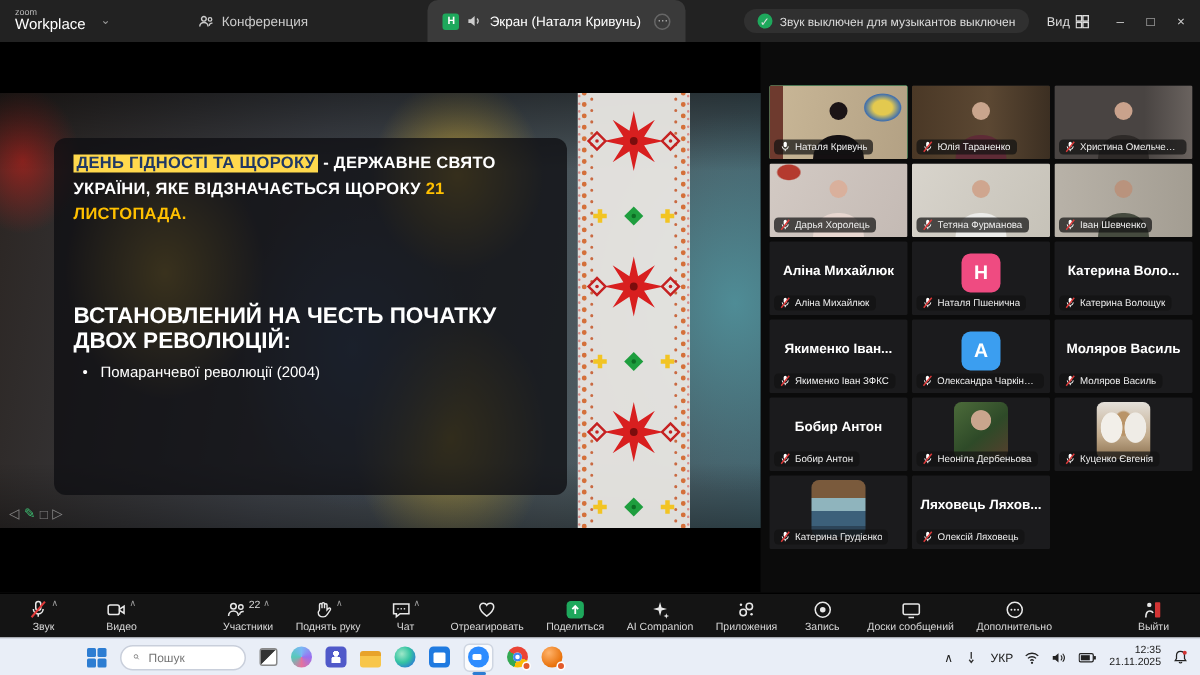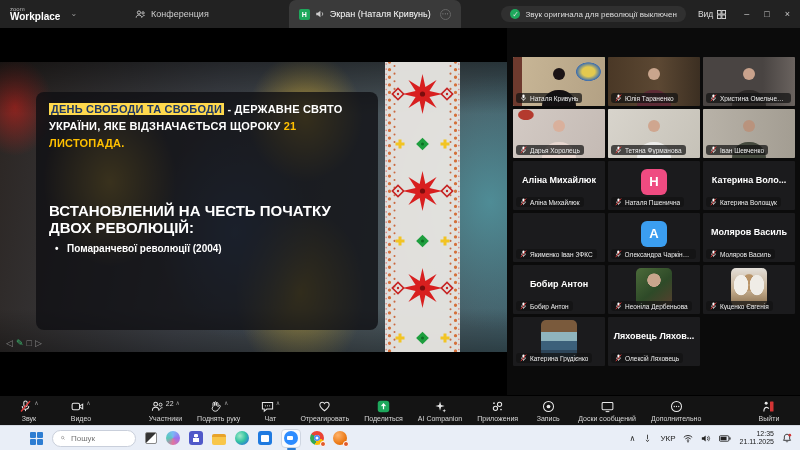--- a/index.html
+++ b/index.html
@@ -3,21 +3,21 @@
 <meta charset="utf-8">
 <style>
   html,body{margin:0;padding:0;background:#000;}
   *{box-sizing:border-box;font-family:"Liberation Sans","DejaVu Sans",sans-serif;}
   .app{position:relative;width:800px;height:450px;overflow:hidden;background:#0b0b0b;}
 
   
   .tabbar{position:absolute;left:0;top:0;width:800px;height:28px;background:#222;display:flex;align-items:center;}
   .zlogo{display:flex;align-items:center;margin-left:10px;gap:6px;}
   .zlogo .l1{font-size:6px;color:#bbb;line-height:1;}
-  .zlogo .l2{font-size:10px;color:#fff;font-weight:bold;line-height:1;}
+  .zlogo .l2{font-size:10px;color:#fff;font-weight:normal;line-height:1;}
   .zlogo .chev{color:#999;font-size:8px;margin-left:4px;}
   .tab{display:flex;align-items:center;gap:5px;height:28px;padding:12px 10px;color:#ccc;font-size:9px;justify-content:space-between;}
   .tab.conf{margin-left:48px;}
   .tab.active{margin-left:70px;background:#3a3a3a;border-radius:7px 7px 0 0;color:#fff;}
   .badge-h{width:11px;height:11px;border-radius:2px;background:#1ea85c;color:#fff;font-size:7px;font-weight:bold;display:flex;align-items:center;justify-content:center;}
   .tab-more{color:#bbb;border:1px solid #666;border-radius:50%;width:11px;height:11px;font-size:7px;display:flex;align-items:center;justify-content:center;margin-left:4px;}
   .topright{margin-left:auto;display:flex;align-items:center;gap:12px;margin-right:10px;}
   .origpill{display:flex;align-items:center;gap:5px;background:#303030;border-radius:11px;padding:3px 9px;}
   .shield{width:10px;height:10px;border-radius:50%;background:#1ea85c;color:#fff;font-size:7px;display:flex;align-items:center;justify-content:center;}
   .origpill span{font-size:8px;color:#ddd;}
@@ -38,21 +38,21 @@
       radial-gradient(90px 120px at 300px 230px, rgba(200,170,60,.8), transparent 72%),
       radial-gradient(130px 170px at 490px 140px, rgba(80,145,155,.9), transparent 75%),
       linear-gradient(100deg,#2b2522 0%,#41454c 40%,#4c585e 75%,#43606a 100%);}
   .slide .vign{position:absolute;inset:0;background:linear-gradient(180deg,rgba(0,0,0,.45),transparent 18%,transparent 85%,rgba(0,0,0,.35));}
 
   .panel{position:absolute;left:36px;top:30px;width:342px;height:238px;background:rgba(14,14,18,.78);border-radius:8px;padding:9px 13px;color:#fff;}
   .ptitle{font-size:11px;font-weight:bold;line-height:1.55;letter-spacing:.2px;}
   .hl{background:#ffd94d;color:#1f3864;padding:0 2px;}
   .dt{color:#ffc000;}
   .pheading{font-size:15px;font-weight:bold;margin-top:50px;}
-  .pbullets{margin:7px 0 0 6px;padding:0;list-style:none;font-weight:bold;}
+  .pbullets{margin:7px 0 0 6px;padding:0;list-style:none;}
   .pbullets li{font-size:10px;margin:6px 0;padding-left:12px;position:relative;}
   .pbullets li::before{content:"•";position:absolute;left:0;top:0;}
 
   .embroidery{position:absolute;left:385px;top:0;height:290px;width:75px;}
   .nav-ctls{position:absolute;left:6px;bottom:4px;display:flex;gap:3px;align-items:center;font-size:9px;color:rgba(195,195,195,.6);}
   .nav-ctls .pen{color:#3dbf72;}
 
   
   .pgrid{position:absolute;left:513px;top:29px;display:grid;grid-template-columns:repeat(3,92px);grid-auto-rows:49px;gap:3px;}
   .tile{position:relative;background:#1b1b1d;border-radius:1px;overflow:hidden;}
@@ -83,21 +83,21 @@
   .btn .lbl{font-size:7px;color:#d8d8d8;white-space:nowrap;line-height:1;}
   .iconrow{display:flex;align-items:flex-start;gap:2px;height:13px;position:relative;}
   .chev{color:#9a9a9a;font-size:6px;line-height:1;margin-top:0;}
   .cnt{color:#ddd;font-size:7px;line-height:1;}
   .tleft{display:flex;gap:22px;margin-left:14px;}
   .tcenter{display:flex;gap:15px;margin:0 auto;}
   .texit{margin-right:16px;}
   svg.ic{display:block;}
 
   
-  .taskbar{position:absolute;left:0;top:425px;width:800px;height:25px;background:#e9eef7;border-top:1px solid #d5dae4;display:flex;align-items:center;}
+  .taskbar{position:absolute;left:0;top:425px;width:800px;height:25px;background:#e9eef7;border-top:1px solid #d5dae4;display:flex;align-items:center;padding-left:28px;}
   .tb-left{display:flex;align-items:center;gap:9px;margin-left:30px;}
   .startbtn{width:13px;height:13px;display:grid;grid-template-columns:6px 6px;grid-template-rows:6px 6px;gap:1px;}
   .startbtn i{background:#2d7dd2;border-radius:1px;}
   .searchpill{display:flex;align-items:center;gap:4px;background:#fff;border:1px solid #c9cfdb;border-radius:9px;height:17px;padding:0 8px;width:84px;}
   .searchpill input{border:none;outline:none;width:58px;font-size:8px;color:#444;background:transparent;}
   .tbicon{width:14px;height:14px;border-radius:3px;position:relative;}
   .taskview{background:linear-gradient(135deg,#333 48%,#fff 52%);border:1px solid #888;border-radius:2px;width:12px;height:12px;}
   .copilot{border-radius:50%;background:conic-gradient(#7ab8f5,#9a6ff0,#e3739d,#58c9b9,#7ab8f5);}
   .teams{background:#5059c9;}
   .teams::after{content:"";position:absolute;left:4px;top:3px;width:6px;height:8px;background:radial-gradient(circle 2px at 50% 20%,#fff 90%,transparent),radial-gradient(4px 3px at 50% 80%,#fff 90%,transparent);}
@@ -145,21 +145,21 @@
       <svg class="ic" width="10" height="10" viewBox="0 0 12 12">
           <path d="M1.5 4.5h2l3-2.5v8l-3-2.5h-2z" fill="#ccc"></path>
           <path d="M8.5 4a3 3 0 0 1 0 4" fill="none" stroke="#ccc" stroke-width="1"></path>
         </svg>
       <span>Экран (Наталя Кривунь)</span>
       <span class="tab-more">⋯</span>
     </div>
     <div class="topright">
       <div class="origpill">
         <span class="shield">✓</span>
-        <span>Звук оригинала для революції выключен</span>
+        <span>Звук выключен для музыкантов выключен</span>
       </div>
       <div class="viewbtn">
         <span>Вид</span>
         <svg class="ic" width="9" height="9" viewBox="0 0 10 10">
             <rect x="0.5" y="0.5" width="4" height="4" fill="none" stroke="#ddd"></rect>
             <rect x="5.5" y="0.5" width="4" height="4" fill="none" stroke="#ddd"></rect>
             <rect x="0.5" y="5.5" width="4" height="4" fill="none" stroke="#ddd"></rect>
             <rect x="5.5" y="5.5" width="4" height="4" fill="none" stroke="#ddd"></rect>
           </svg>
       </div>
@@ -199,21 +199,21 @@
               <circle cx="37.5" cy="82" r="1.5" fill="#0d6e24"></circle>
             </g>
           </defs>
           <use href="#motif" y="0"></use>
           <use href="#motif" y="97"></use>
           <use href="#motif" y="194"></use>
         </svg>
 
         <div class="panel">
           <div class="ptitle">
-            <span class="hl">ДЕНЬ СВОБОДИ ТА СВОБОДИ</span><span> - ДЕРЖАВНЕ СВЯТО УКРАЇНИ, ЯКЕ ВІДЗНАЧАЄТЬСЯ ЩОРОКУ </span><span class="dt">21 ЛИСТОПАДА.</span>
+            <span class="hl">ДЕНЬ ГІДНОСТІ ТА ЩОРОКУ</span><span> - ДЕРЖАВНЕ СВЯТО УКРАЇНИ, ЯКЕ ВІДЗНАЧАЄТЬСЯ ЩОРОКУ </span><span class="dt">21 ЛИСТОПАДА.</span>
           </div>
           <div class="pheading">ВСТАНОВЛЕНИЙ НА ЧЕСТЬ ПОЧАТКУ ДВОХ РЕВОЛЮЦІЙ:</div>
           <ul class="pbullets">
             <li>Помаранчевої революції (2004)</li>
           </ul>
         </div>
 
         <div class="nav-ctls">
           <span>◁</span>
           <span class="pen">✎</span>
@@ -337,20 +337,21 @@
             <svg viewBox="0 0 10 12" width="7" height="8">
               <rect x="3.4" y="0.8" width="3.2" height="5.4" rx="1.6" fill="#fff"></rect>
               <path d="M2 5.4a3 3 0 0 0 6 0" fill="none" stroke="#fff" stroke-width="1"></path>
               <line x1="5" y1="8.4" x2="5" y2="10.2" stroke="#fff" stroke-width="1"></line>
               <line x1="1" y1="10.8" x2="9" y2="0.8" stroke="#e03a3a" stroke-width="1.4"></line>
             </svg>
             <span>Катерина Волощук</span>
           </div>
         </div>
         <div class="tile">
+          <div class="bigname">Якименко Іван...</div>
           <div class="plabel">
             <svg viewBox="0 0 10 12" width="7" height="8">
               <rect x="3.4" y="0.8" width="3.2" height="5.4" rx="1.6" fill="#fff"></rect>
               <path d="M2 5.4a3 3 0 0 0 6 0" fill="none" stroke="#fff" stroke-width="1"></path>
               <line x1="5" y1="8.4" x2="5" y2="10.2" stroke="#fff" stroke-width="1"></line>
               <line x1="1" y1="10.8" x2="9" y2="0.8" stroke="#e03a3a" stroke-width="1.4"></line>
             </svg>
             <span>Якименко Іван ЗФКС</span>
           </div>
         </div>

